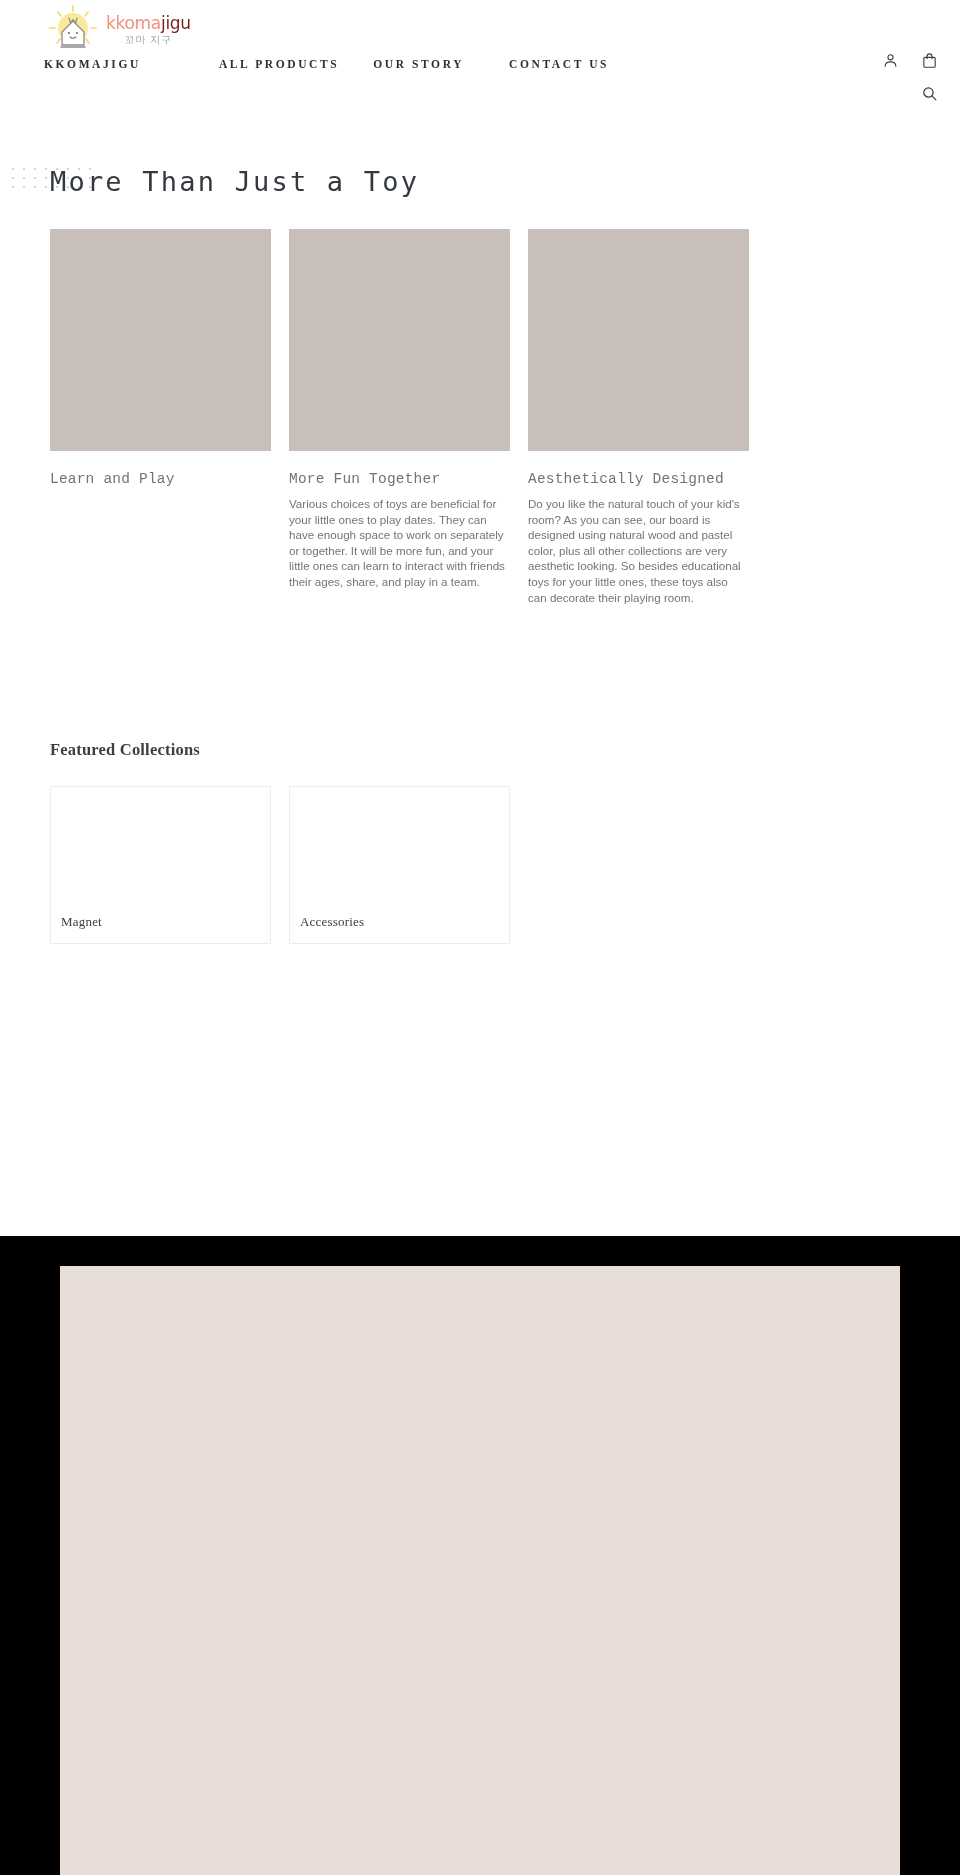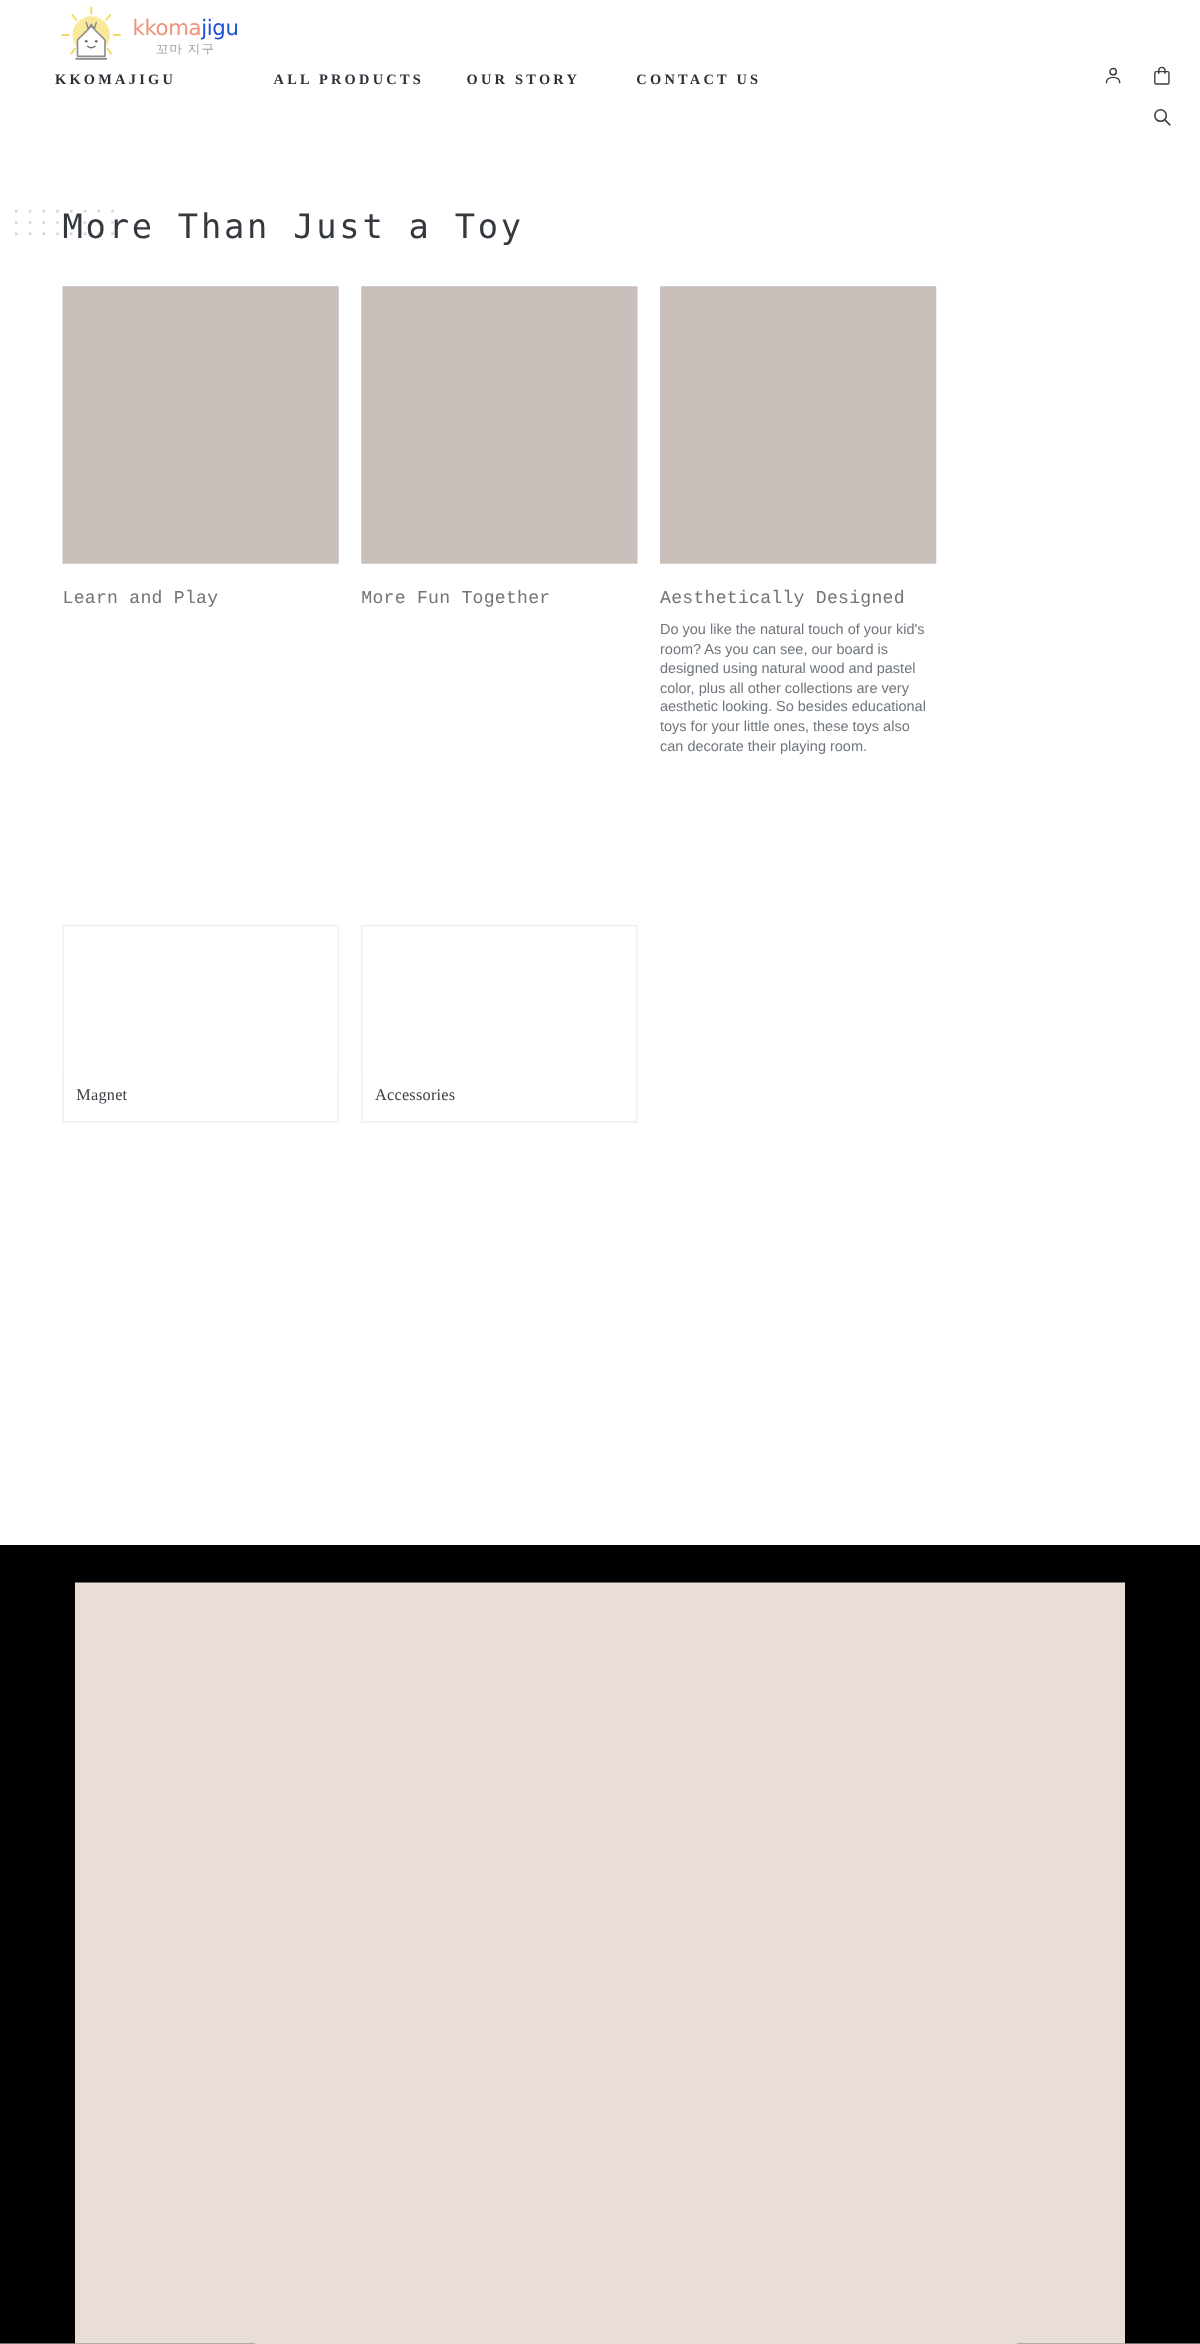--- a/index.html
+++ b/index.html
@@ -14,21 +14,21 @@
   .header { position: relative; height: 140px; background:#fff; }
 
   .logo-wrap {
     position: absolute; left: 44px; top: 4px;
     display: flex; align-items: center; gap: 4px;
   }
   .logo-mark { width: 58px; height: 52px; display:block; }
   .logo-text { display:flex; flex-direction:column; align-items:center; line-height:1; }
   .logo-word { font-size: 17px; letter-spacing:-0.3px; font-family:"DejaVu Sans", sans-serif; }
   .logo-word .w1 { color:#f0917a; }
-  .logo-word .w2 { color:#1d4ed8; }
+  .logo-word .w2 { color:#7f1d1d; }
   .logo-sub { font-size: 10px; color:#9aa0a6; margin-top:3px; letter-spacing:1px; }
 
   .nav {
     position: absolute; left: 44px; top: 58px;
     display: flex; align-items: center;
   }
   .nav-item {
     font-family: "Liberation Serif", serif;
     font-size: 11.5px;
     font-weight: 700;
@@ -243,31 +243,33 @@
 <section class="features">
 
   <div>
     <div class="feat-img"></div>
     <div class="feat-title">Learn and Play</div>
   </div>
 
   <div>
     <div class="feat-img"></div>
     <div class="feat-title">More Fun Together</div>
+    <p class="feat-body">Various choices of toys are beneficial for your little ones to play dates. They can have enough space to work on separately or together. It will be more fun, and your little ones can learn to interact with friends their ages, share, and play in a team.</p>
   </div>
 
   <div>
     <div class="feat-img"></div>
     <div class="feat-title">Aesthetically Designed</div>
     <p class="feat-body">Do you like the natural touch of your kid's room? As you can see, our board is designed using natural wood and pastel color, plus all other collections are very aesthetic looking. So besides educational toys for your little ones, these toys also can decorate their playing room.</p>
   </div>
 
 </section>
 
 <section class="collections">
+  <h2 class="coll-head">Featured Collections</h2>
 
   <div class="coll-grid">
     <div class="coll-card">
       <div class="coll-thumb"></div>
       <div class="coll-label">Magnet</div>
     </div>
     <div class="coll-card">
       <div class="coll-thumb"></div>
       <div class="coll-label">Accessories</div>
     </div>

